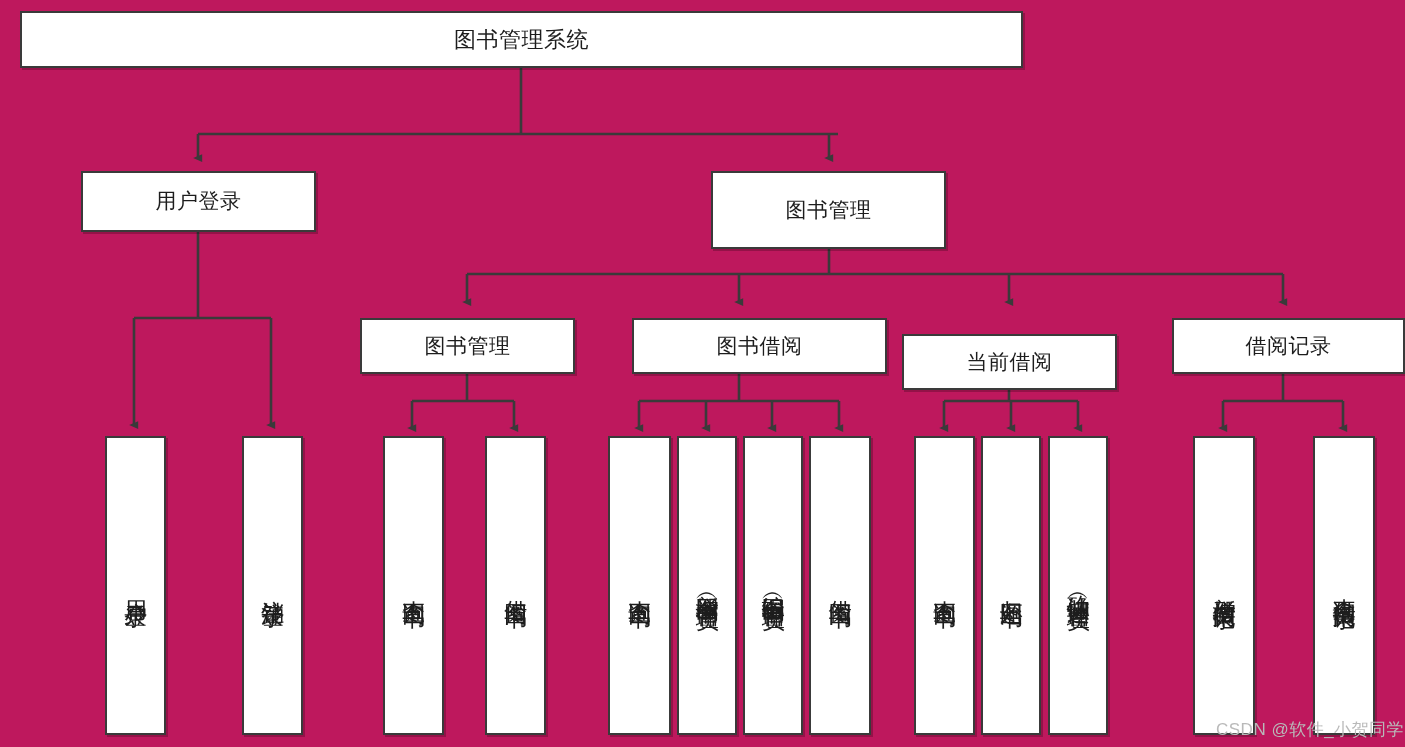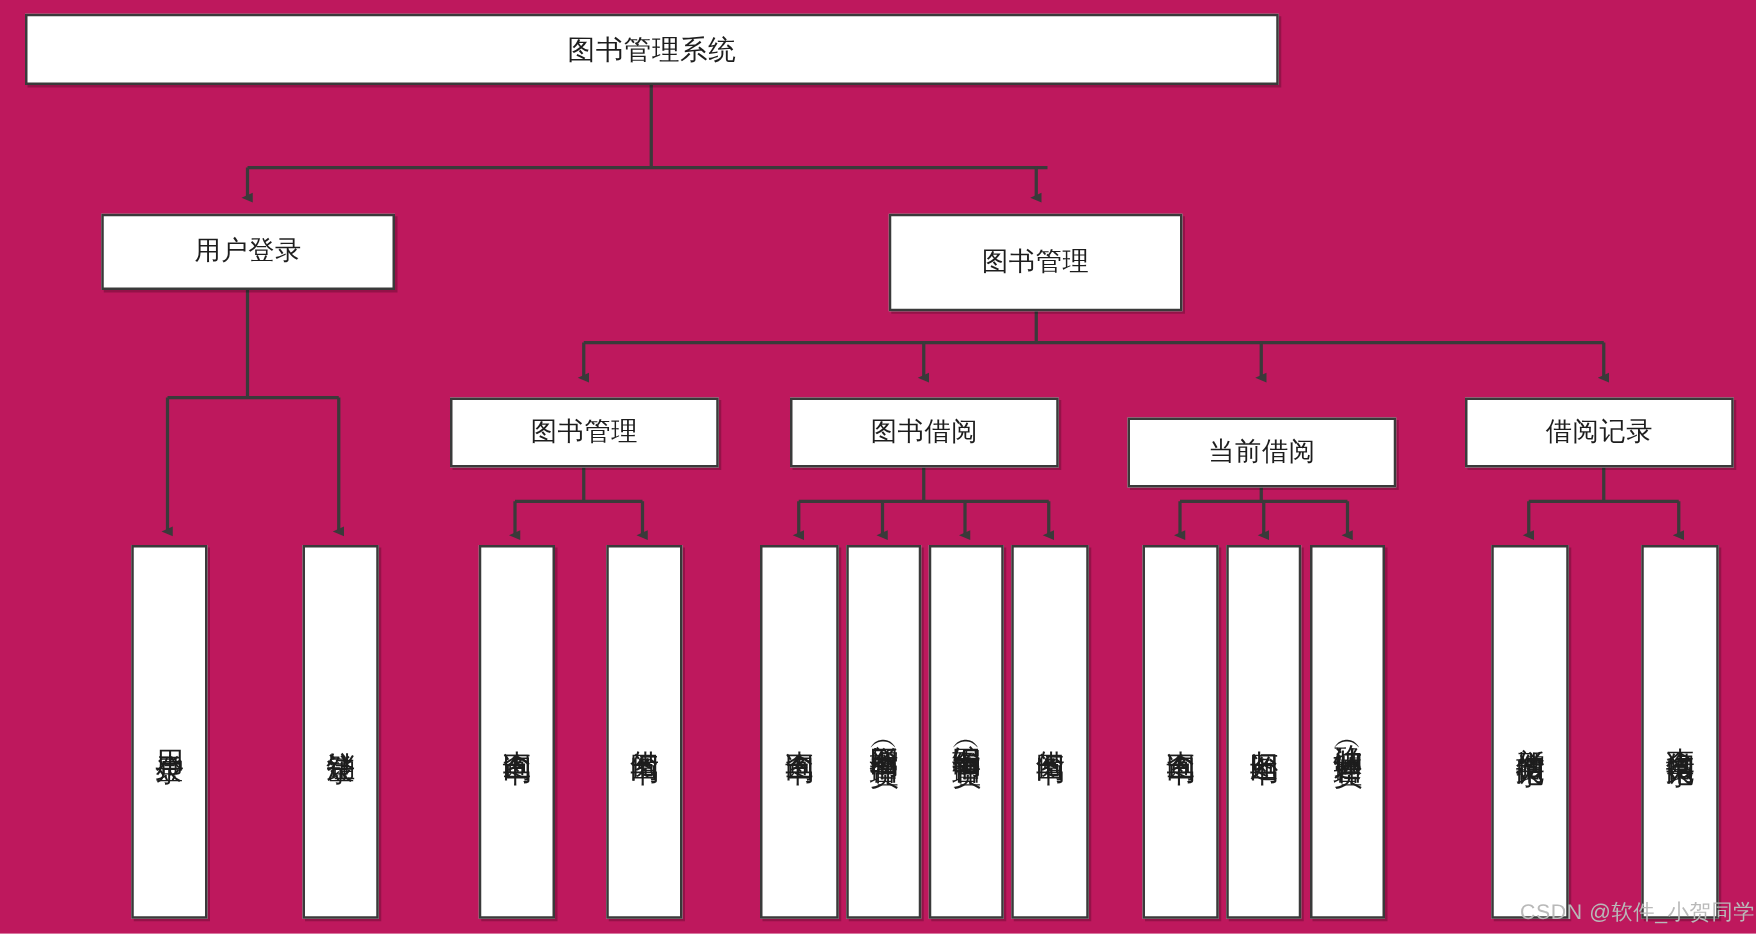--- a/index.html
+++ b/index.html
@@ -137,29 +137,29 @@
   </div>
 
   <div class="node h" style="left:711px; top:171px; width:235px; height:78px;">
     <span class="lbl">图书管理</span>
   </div>
 
   <div class="node h" style="left:360px; top:318px; width:215px; height:56px;">
     <span class="lbl">图书管理</span>
   </div>
 
-  <div class="node h" style="left:632px; top:318px; width:215px; height:56px;align-items:center;">
+  <div class="node h" style="left:632px; top:318px; width:255px; height:56px;align-items:center;">
     <span class="lbl">图书借阅</span>
   </div>
 
   <div class="node h" style="left:902px; top:334px; width:215px; height:56px;">
     <span class="lbl">当前借阅</span>
   </div>
 
-  <div class="node h" style="left:1172px; top:318px; width:215px; height:56px;">
+  <div class="node h" style="left:1172px; top:318px; width:233px; height:56px;">
     <span class="lbl">借阅记录</span>
   </div>
 
   <div class="node v" style="left:105px; top:436px; width:61px; height:299px;">
     <span class="lbl">用户登录</span>
   </div>
 
   <div class="node v" style="left:242px; top:436px; width:61px; height:299px;">
     <span class="lbl">注销登录</span>
   </div>

